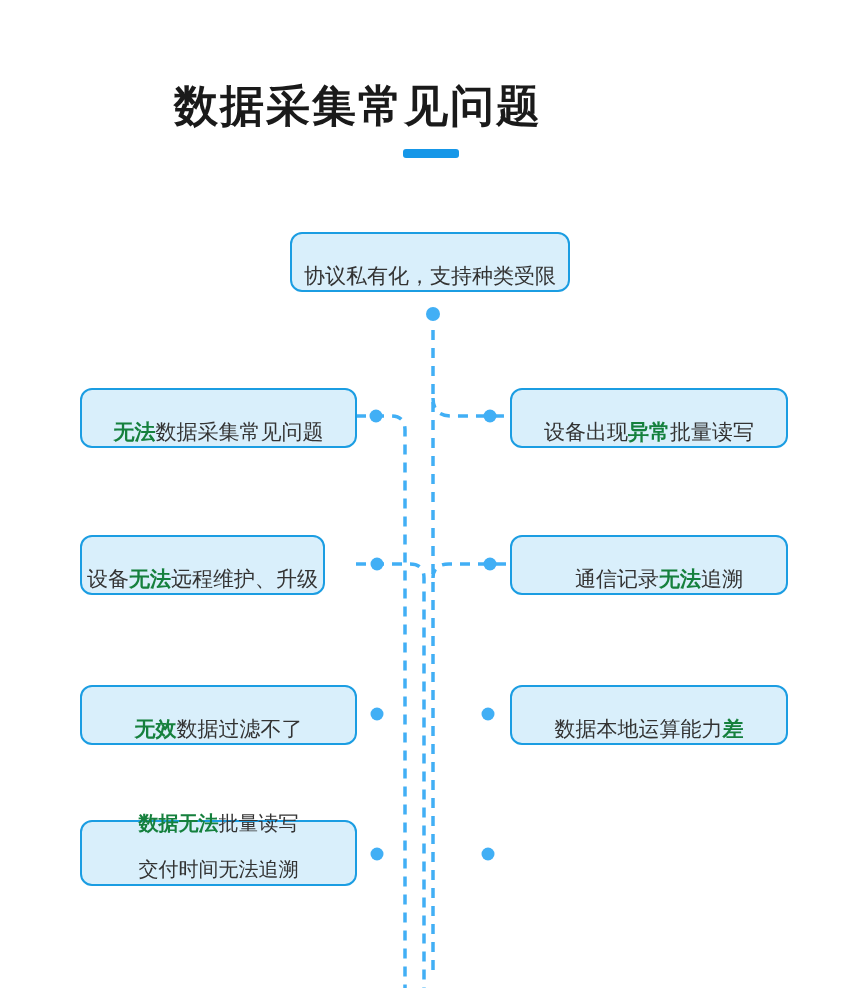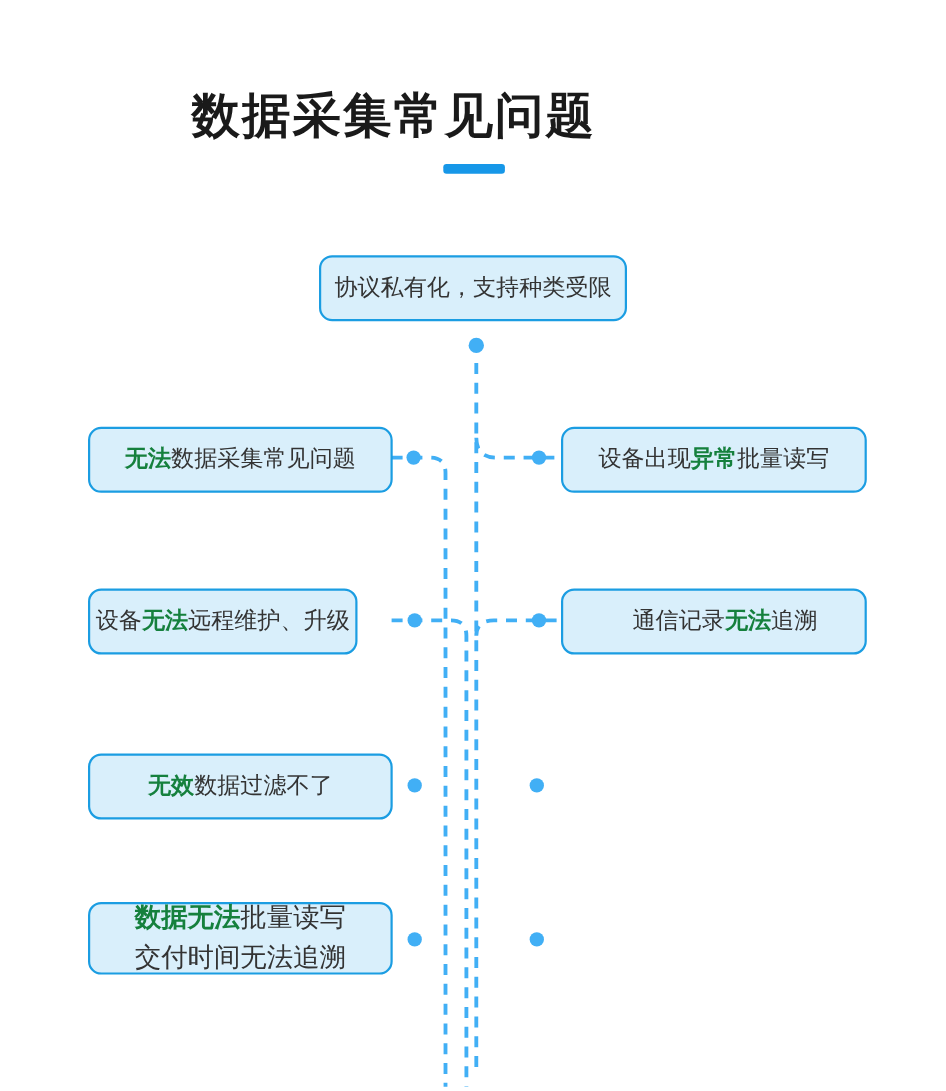--- a/index.html
+++ b/index.html
@@ -34,35 +34,35 @@
   }
   .connector-svg{position:absolute;top:0;left:0;z-index:1;}
   .connector-stroke{stroke:var(--connector);}
   .connector-fill{fill:var(--connector);}
   .node{
     position:absolute;z-index:2;
     background:var(--box-fill);
     border:2.5px solid var(--box-border);
     border-radius:12px;
     display:flex;flex-direction:column;
-    align-items:center;justify-content:center;
+    align-items:center;justify-content:flex-end;
     font-size:21px;color:var(--text-color);
     line-height:1.4;text-align:center;
     white-space:nowrap;
   }
   .node .seg-b{font-weight:700;color:#15803d;}
   
   .n-root  {left:290px;top:232px;width:280px;height:60px;}
   .n-left1 {left:80px; top:388px;width:277px;height:60px;}
   .n-right1{left:510px;top:388px;width:278px;height:60px;}
   .n-left2 {left:80px; top:535px;width:245px;height:60px;}
   .n-right2{left:510px;top:535px;width:278px;height:60px;padding-left:20px;}
   .n-left3 {left:80px; top:685px;width:277px;height:60px;}
   .n-right3{left:510px;top:685px;width:278px;height:60px;}
-  .n-left4 {left:80px; top:820px;width:277px;height:66px;font-size:24px;line-height:1.5;}
+  .n-left4 {left:80px; top:820px;width:277px;height:66px;font-size:20px;line-height:1.5;gap:16px;}
   .n-right4{left:510px;top:824px;width:278px;height:60px;}
 </style>
 </head>
 <body>
 
 <div class="canvas">
 
   <h1 class="title">数据采集常见问题</h1>
   <div class="title-underline"></div>
 
@@ -98,18 +98,21 @@
     </div>
   <div class="node n-left2">
       <div><span class="seg-r">设备</span><span class="seg-b">无法</span><span class="seg-r">远程维护、升级</span></div>
     </div>
   <div class="node n-right2">
       <div><span class="seg-r">通信记录</span><span class="seg-b">无法</span><span class="seg-r">追溯</span></div>
     </div>
   <div class="node n-left3">
       <div><span class="seg-b">无效</span><span class="seg-r">数据过滤不了</span></div>
     </div>
+  <div class="node n-right3">
+      <div><span class="seg-r">数据本地运算能力</span><span class="seg-b">差</span></div>
+    </div>
   <div class="node n-left4">
       <div><span class="seg-b">数据无法</span><span class="seg-r">批量读写</span></div>
       <div><span class="seg-r">交付时间无法追溯</span></div>
     </div>
 
 </div>
 
 </body></html>

